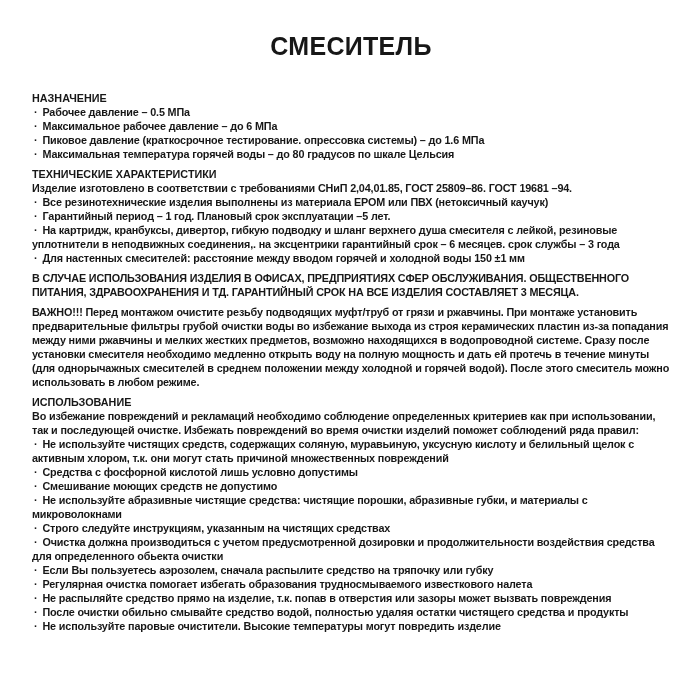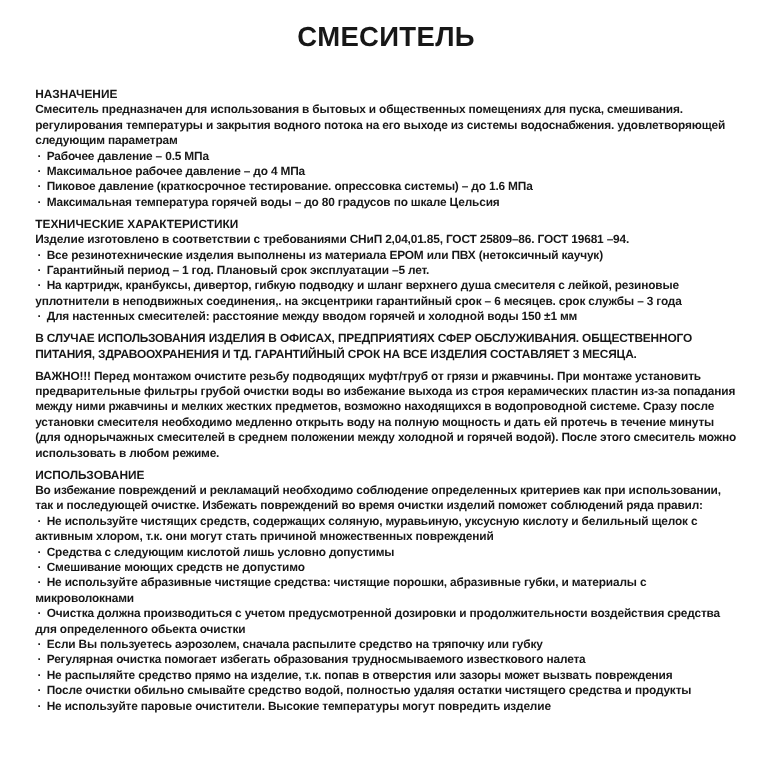--- a/index.html
+++ b/index.html
@@ -11,21 +11,21 @@
     width: 700px;
     height: 700px;
     background: #ffffff;
     color: #171717;
     font-family: "Liberation Sans", sans-serif;
   }
   .page {
     box-sizing: border-box;
     width: 700px;
     height: 700px;
-    padding: 20px 30px 0 32px;
+    padding: 32px 30px 0 32px;
   }
   .doc-title {
     font-size: 25px;
     font-weight: 700;
     letter-spacing: 0.3px;
     text-align: center;
     margin: 0 0 30px 0;
   }
   .content {
     font-size: 10.8px;
@@ -53,23 +53,22 @@
 </head>
 <body>
 
 <div class="page">
   <h1 class="doc-title">СМЕСИТЕЛЬ</h1>
 
   <div class="content">
 
     <div class="block">
       <div class="heading">НАЗНАЧЕНИЕ</div>
-      <p class="para">Смеситель предназначен для использования в бытовых и общественных помещениях для пуска, смешивания. регулирования температуры и закрытия водного потока на его выходе из системы водоснабжения. удовлетворяющей следующим параметрам</p>
       <div class="bullet"><span class="marker">·</span><span>Рабочее давление – 0.5 МПа</span></div>
-      <div class="bullet"><span class="marker">·</span><span>Максимальное рабочее давление – до 4 МПа</span></div>
+      <div class="bullet"><span class="marker">·</span><span>Максимальное рабочее давление – до 6 МПа</span></div>
       <div class="bullet"><span class="marker">·</span><span>Пиковое давление (краткосрочное тестирование. опрессовка системы) – до 1.6 МПа</span></div>
       <div class="bullet"><span class="marker">·</span><span>Максимальная температура горячей воды – до 80 градусов по шкале Цельсия</span></div>
     </div>
 
     <div class="block">
       <div class="heading">ТЕХНИЧЕСКИЕ ХАРАКТЕРИСТИКИ</div>
       <p class="para">Изделие изготовлено в соответствии с требованиями СНиП 2,04,01.85, ГОСТ 25809–86. ГОСТ 19681 –94.</p>
       <div class="bullet"><span class="marker">·</span><span>Все резинотехнические изделия выполнены из материала ЕРОМ или ПВХ (нетоксичный каучук)</span></div>
       <div class="bullet"><span class="marker">·</span><span>Гарантийный период – 1 год. Плановый срок эксплуатации –5 лет.</span></div>
       <div class="bullet"><span class="marker">·</span><span>На картридж, кранбуксы, дивертор, гибкую подводку и шланг верхнего душа смесителя с лейкой, резиновые уплотнители в неподвижных соединения,. на эксцентрики гарантийный срок – 6 месяцев. срок службы – 3 года</span></div>
@@ -81,23 +80,24 @@
     </div>
 
     <div class="block">
       <p class="para">ВАЖНО!!! Перед монтажом очистите резьбу подводящих муфт/труб от грязи и ржавчины. При монтаже установить предварительные фильтры грубой очистки воды во избежание выхода из строя керамических пластин из-за попадания между ними ржавчины и мелких жестких предметов, возможно находящихся в водопроводной системе. Сразу после установки смесителя необходимо медленно открыть воду на полную мощность и дать ей протечь в течение минуты (для однорычажных смесителей в среднем положении между холодной и горячей водой). После этого смеситель можно использовать в любом режиме.</p>
     </div>
 
     <div class="block">
       <div class="heading">ИСПОЛЬЗОВАНИЕ</div>
       <p class="para">Во избежание повреждений и рекламаций необходимо соблюдение определенных критериев как при использовании, так и последующей очистке. Избежать повреждений во время очистки изделий поможет соблюдений ряда правил:</p>
       <div class="bullet"><span class="marker">·</span><span>Не используйте чистящих средств, содержащих соляную, муравьиную, уксусную кислоту и белильный щелок с активным хлором, т.к. они могут стать причиной множественных повреждений</span></div>
-      <div class="bullet"><span class="marker">·</span><span>Средства с следующим кислотой лишь условно допустимы</span></div>
+      <div class="bullet"><span class="marker">·</span><span>Средства с фосфорной кислотой лишь условно допустимы</span></div>
       <div class="bullet"><span class="marker">·</span><span>Смешивание моющих средств не допустимо</span></div>
       <div class="bullet"><span class="marker">·</span><span>Не используйте абразивные чистящие средства: чистящие порошки, абразивные губки, и материалы с микроволокнами</span></div>
+      <div class="bullet"><span class="marker">·</span><span>Строго следуйте инструкциям, указанным на чистящих средствах</span></div>
       <div class="bullet"><span class="marker">·</span><span>Очистка должна производиться с учетом предусмотренной дозировки и продолжительности воздействия средства для определенного обьекта очистки</span></div>
       <div class="bullet"><span class="marker">·</span><span>Если Вы пользуетесь аэрозолем, сначала распылите средство на тряпочку или губку</span></div>
       <div class="bullet"><span class="marker">·</span><span>Регулярная очистка помогает избегать образования трудносмываемого известкового налета</span></div>
       <div class="bullet"><span class="marker">·</span><span>Не распыляйте средство прямо на изделие, т.к. попав в отверстия или зазоры может вызвать повреждения</span></div>
       <div class="bullet"><span class="marker">·</span><span>После очистки обильно смывайте средство водой, полностью удаляя остатки чистящего средства и продукты</span></div>
       <div class="bullet"><span class="marker">·</span><span>Не используйте паровые очистители. Высокие температуры могут повредить изделие</span></div>
 
     </div>
 
   </div>

